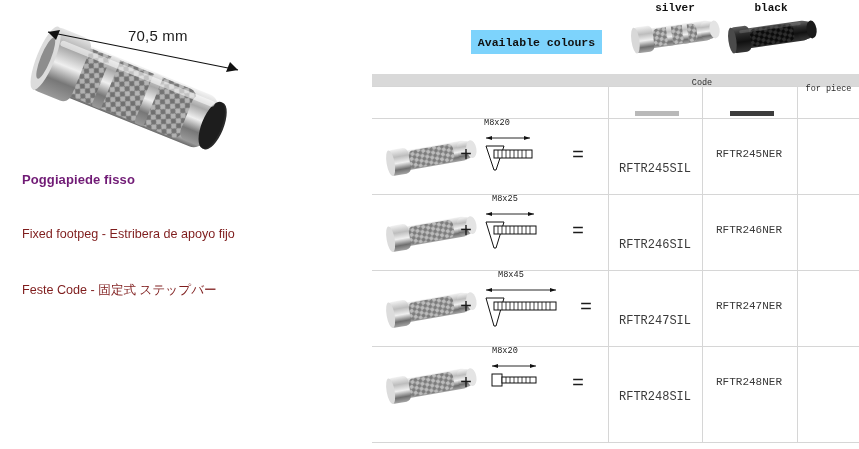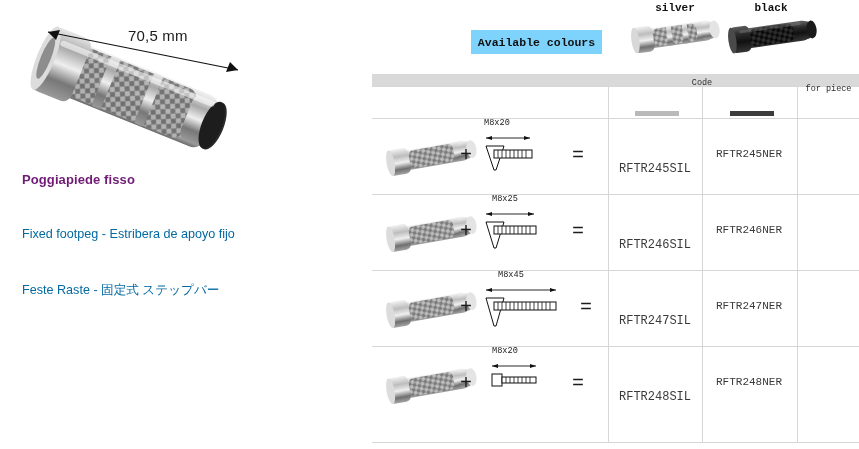--- a/index.html
+++ b/index.html
@@ -50,21 +50,21 @@
   }
   #title-main {
     font-size: 13px;
     font-weight: bold;
     color: #701a75;
     margin-bottom: 4px;
     letter-spacing: .1px;
   }
   .title-sub {
     font-size: 12.6px;
-    color: #0369a1;
+    color: #7f1d1d;
     line-height: 17px;
     white-space: nowrap;
     margin-top: 39px;
   }
 
   
   #right-panel {
     position: absolute;
     left: 372px; top: 0;
     width: 487px; height: 449px; font-family: Liberation Mono, monospace;
@@ -276,21 +276,21 @@
     <svg id="dim-line">
       <line x1="8" y1="6" x2="198" y2="44" stroke="#111" stroke-width="1.2"></line>
       <polygon points="8,6 20,4 16,14" fill="#111"></polygon>
       <polygon points="198,44 186,46 190,36" fill="#111"></polygon>
     </svg>
     <div id="dim-label">70,5 mm</div>
 
     <div id="title-block">
       <div id="title-main">Poggiapiede fisso</div>
       <div class="title-sub">Fixed footpeg - Estribera de apoyo fijo</div>
-      <div class="title-sub">Feste Raste - 固定式 ステップバー</div>
+      <div class="title-sub">Feste Code - 固定式 ステップバー</div>
     </div>
   </div>
 
   <div id="right-panel">
 
     <div id="colour-hdr-silver">silver</div>
     <div id="colour-hdr-black">black</div>
 
     <div id="peg-silver-hdr">
       <svg width="96" height="42" viewBox="0 0 96 42">

